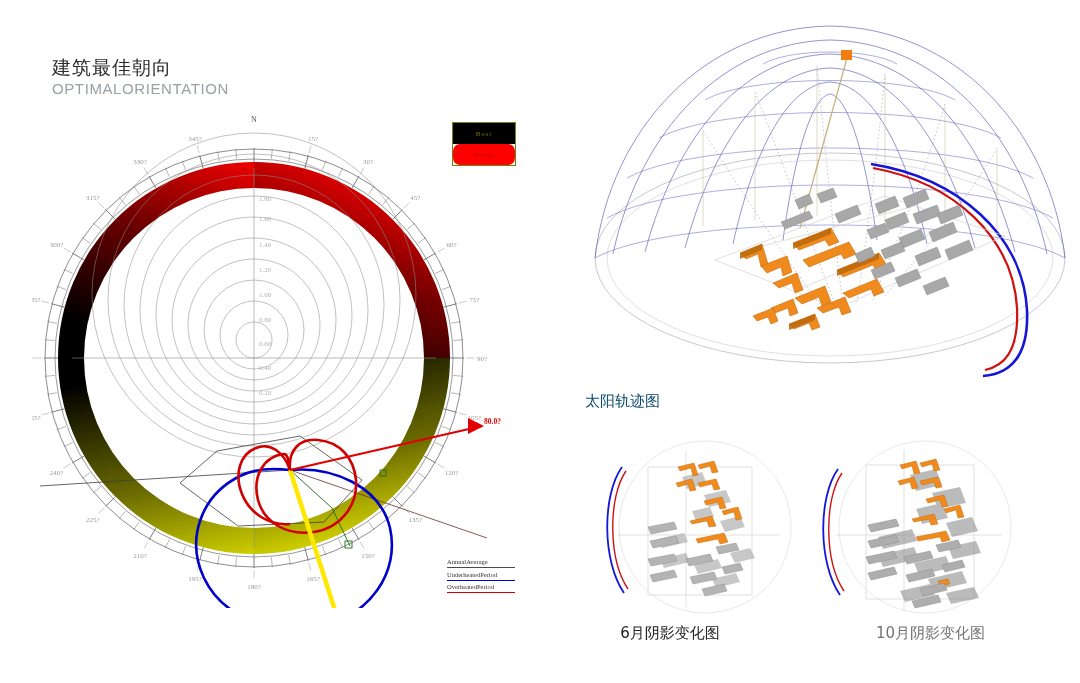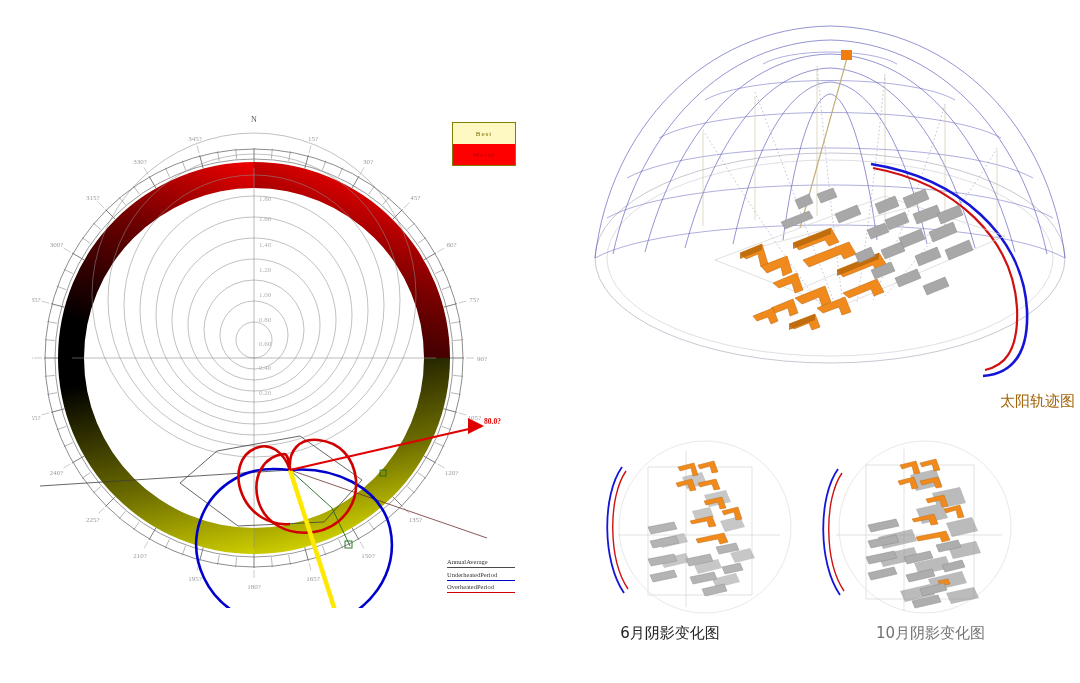--- a/index.html
+++ b/index.html
@@ -15,53 +15,57 @@
   #title-en{font-size:15px;color:#9aa0a6;letter-spacing:0.6px;line-height:19px;
             margin-top:1px;font-family:"Liberation Sans",sans-serif;}
 
   #polar-wrap{position:absolute;left:32px;top:108px;width:485px;height:500px;}
   #polar-svg{display:block;}
 
   #legend-box{position:absolute;left:452px;top:122px;width:62px;height:42px;
               border:1px solid #808000;}
   .legend-half{height:21px;display:flex;align-items:center;justify-content:center;
                font-size:7px;letter-spacing:1px;font-family:"Liberation Serif",serif;}
-  #legend-best{background:#fef9c3;color:#7a6a00;}
-  #legend-worst{background:#ff0000;color:#b00000;}
+  #legend-best{background:#000000;color:#7a6a00;}
+  #legend-worst{background:#ff0000;color:#b00000;border-radius:7px;}
 
   #series-legend{position:absolute;left:447px;top:557px;width:68px;}
   .series-item{font-size:6.5px;color:#333;font-family:"Liberation Serif",serif;
                line-height:9px;padding-bottom:1px;margin-bottom:1.5px;}
   #series-0{border-bottom:1px solid #4a4a4a;}
   #series-1{border-bottom:1px solid #0000cc;}
   #series-2{border-bottom:1px solid #d00000;}
 
   
   #sunpath-panel{position:absolute;left:585px;top:8px;width:490px;height:380px;}
-  #sunpath-caption{position:absolute;left:585px;top:392px;width:490px;text-align:right;
-                   font-size:15px;color:#a16207;font-family:"DejaVu Sans",sans-serif;}
+  #sunpath-caption{position:absolute;left:585px;top:392px;width:490px;text-align:left;
+                   font-size:15px;color:#0c4a6e;font-family:"DejaVu Sans",sans-serif;}
 
   #shadow-left{position:absolute;left:600px;top:435px;width:210px;height:185px;}
   #shadow-right{position:absolute;left:820px;top:435px;width:210px;height:185px;}
   #shadow-left-caption{position:absolute;left:560px;top:624px;width:220px;text-align:center;
                        font-size:15px;color:#222;font-family:"DejaVu Sans",sans-serif;}
   #shadow-right-caption{position:absolute;left:818px;top:624px;width:225px;text-align:center;
                         font-size:15px;color:#737373;font-family:"DejaVu Sans",sans-serif;}
 
   .tick-label{font-size:7px;fill:#9b9b9b;font-family:"Liberation Serif",serif;}
   .radial-label{font-size:7px;fill:#b0b0b0;font-family:"Liberation Serif",serif;}
   .opt-label{font-size:7.5px;fill:#e00000;font-family:"Liberation Serif",serif;
              font-weight:bold;}
   .n-label{font-size:8px;fill:#555;font-family:"Liberation Serif",serif;}
 </style>
 </head>
 <body>
 
 <div id="left-panel">
 
+  <div id="title-block">
+    <div id="title-cn">建筑最佳朝向</div>
+    <div id="title-en">OPTIMALORIENTATION</div>
+  </div>
 
   <div id="polar-wrap">
     <svg id="polar-svg" width="485" height="500" viewBox="0 0 485 500">
       <defs>
 
         <linearGradient id="gradNE" x1="0" y1="1" x2="0.4" y2="0">
           <stop offset="0%" stop-color="#000000"></stop>
           <stop offset="55%" stop-color="#7a0000"></stop>
           <stop offset="100%" stop-color="#ff0000"></stop>
         </linearGradient>

